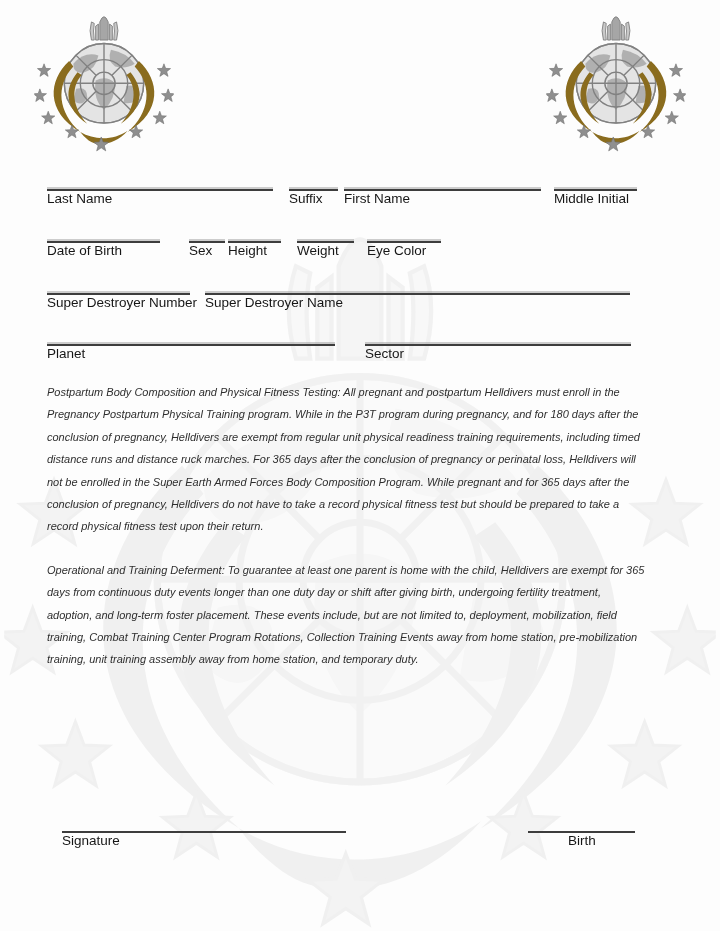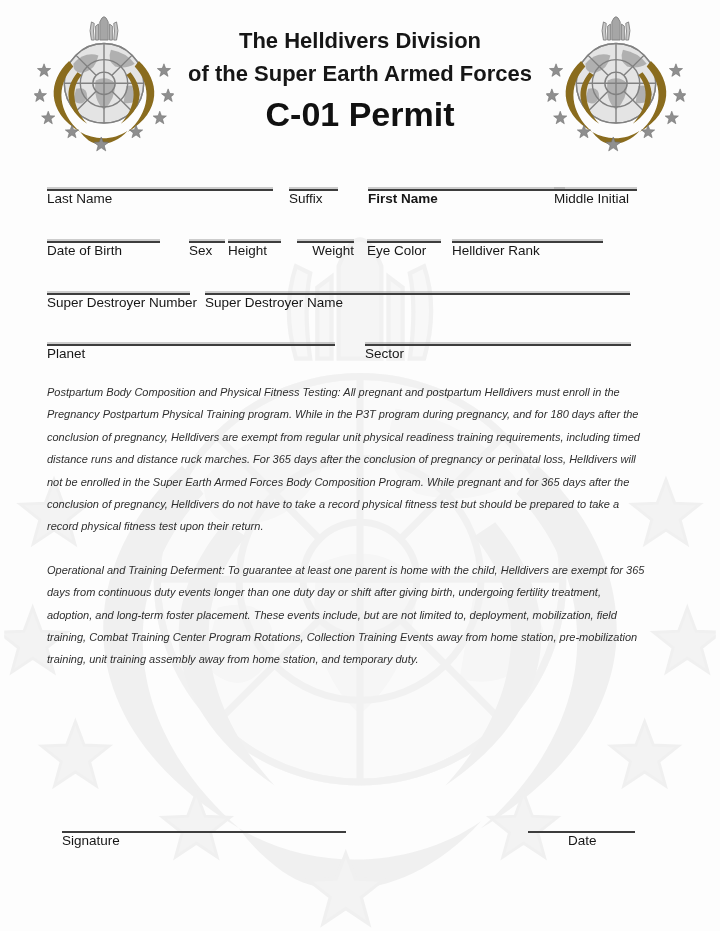--- a/index.html
+++ b/index.html
@@ -113,66 +113,57 @@
   <div class="logo left">
     <svg width="140" height="145" viewBox="0 0 100 104">
         <use href="#se-emblem"></use>
       </svg>
   </div>
   <div class="logo right">
     <svg width="140" height="145" viewBox="0 0 100 104">
         <use href="#se-emblem"></use>
       </svg>
   </div>
-  <div class="titles">
-    <div class="t1">The Helldivers Division</div>
-    <div class="t2">of the Super Earth Armed Forces</div>
-    <div class="t3">C-01 Permit</div>
-  </div>
 
   <div class="field" style="left:47px;top:189px;width:226px;">
     <div class="fline"></div>
     <div class="flabel">Last Name</div>
   </div>
   <div class="field" style="left:289px;top:189px;width:49px;">
     <div class="fline"></div>
     <div class="flabel">Suffix</div>
   </div>
-  <div class="field" style="left:368px;top:189px;width:197px;font-weight:bold;">
+  <div class="field" style="left:344px;top:189px;width:197px;">
     <div class="fline"></div>
     <div class="flabel">First Name</div>
   </div>
   <div class="field" style="left:554px;top:189px;width:83px;">
     <div class="fline"></div>
     <div class="flabel">Middle Initial</div>
   </div>
 
   <div class="field" style="left:47px;top:241px;width:113px;">
     <div class="fline"></div>
     <div class="flabel">Date of Birth</div>
   </div>
   <div class="field" style="left:182px;top:241px;width:36px;margin-left:7px;">
     <div class="fline"></div>
     <div class="flabel">Sex</div>
   </div>
   <div class="field" style="left:228px;top:241px;width:53px;">
     <div class="fline"></div>
     <div class="flabel">Height</div>
   </div>
-  <div class="field" style="left:297px;top:241px;width:57px;text-align:right;">
+  <div class="field" style="left:297px;top:241px;width:57px;">
     <div class="fline"></div>
     <div class="flabel">Weight</div>
   </div>
   <div class="field" style="left:367px;top:241px;width:74px;">
     <div class="fline"></div>
     <div class="flabel">Eye Color</div>
-  </div>
-  <div class="field" style="left:452px;top:241px;width:151px;">
-    <div class="fline"></div>
-    <div class="flabel">Helldiver Rank</div>
   </div>
 
   <div class="field" style="left:47px;top:293px;width:143px;">
     <div class="fline"></div>
     <div class="flabel">Super Destroyer Number</div>
   </div>
   <div class="field" style="left:205px;top:293px;width:425px;">
     <div class="fline"></div>
     <div class="flabel">Super Destroyer Name</div>
   </div>
@@ -190,16 +181,16 @@
     <p>Postpartum Body Composition and Physical Fitness Testing: All pregnant and postpartum Helldivers must enroll in the Pregnancy Postpartum Physical Training program. While in the P3T program during pregnancy, and for 180 days after the conclusion of pregnancy, Helldivers are exempt from regular unit physical readiness training requirements, including timed distance runs and distance ruck marches. For 365 days after the conclusion of pregnancy or perinatal loss, Helldivers will not be enrolled in the Super Earth Armed Forces Body Composition Program. While pregnant and for 365 days after the conclusion of pregnancy, Helldivers do not have to take a record physical fitness test but should be prepared to take a record physical fitness test upon their return.</p>
     <p>Operational and Training Deferment: To guarantee at least one parent is home with the child, Helldivers are exempt for 365 days from continuous duty events longer than one duty day or shift after giving birth, undergoing fertility treatment, adoption, and long-term foster placement. These events include, but are not limited to, deployment, mobilization, field training, Combat Training Center Program Rotations, Collection Training Events away from home station, pre-mobilization training, unit training assembly away from home station, and temporary duty.</p>
   </div>
 
   <div class="field clean" style="left:62px;top:831px;width:284px;">
     <div class="fline"></div>
     <div class="flabel">Signature</div>
   </div>
   <div class="field clean" style="left:528px;top:831px;width:107px;">
     <div class="fline"></div>
-    <div class="flabel" style="padding-left:40px;">Date</div>
+    <div class="flabel" style="padding-left:40px;">Birth</div>
   </div>
 
 </div>
 
 </body></html>

